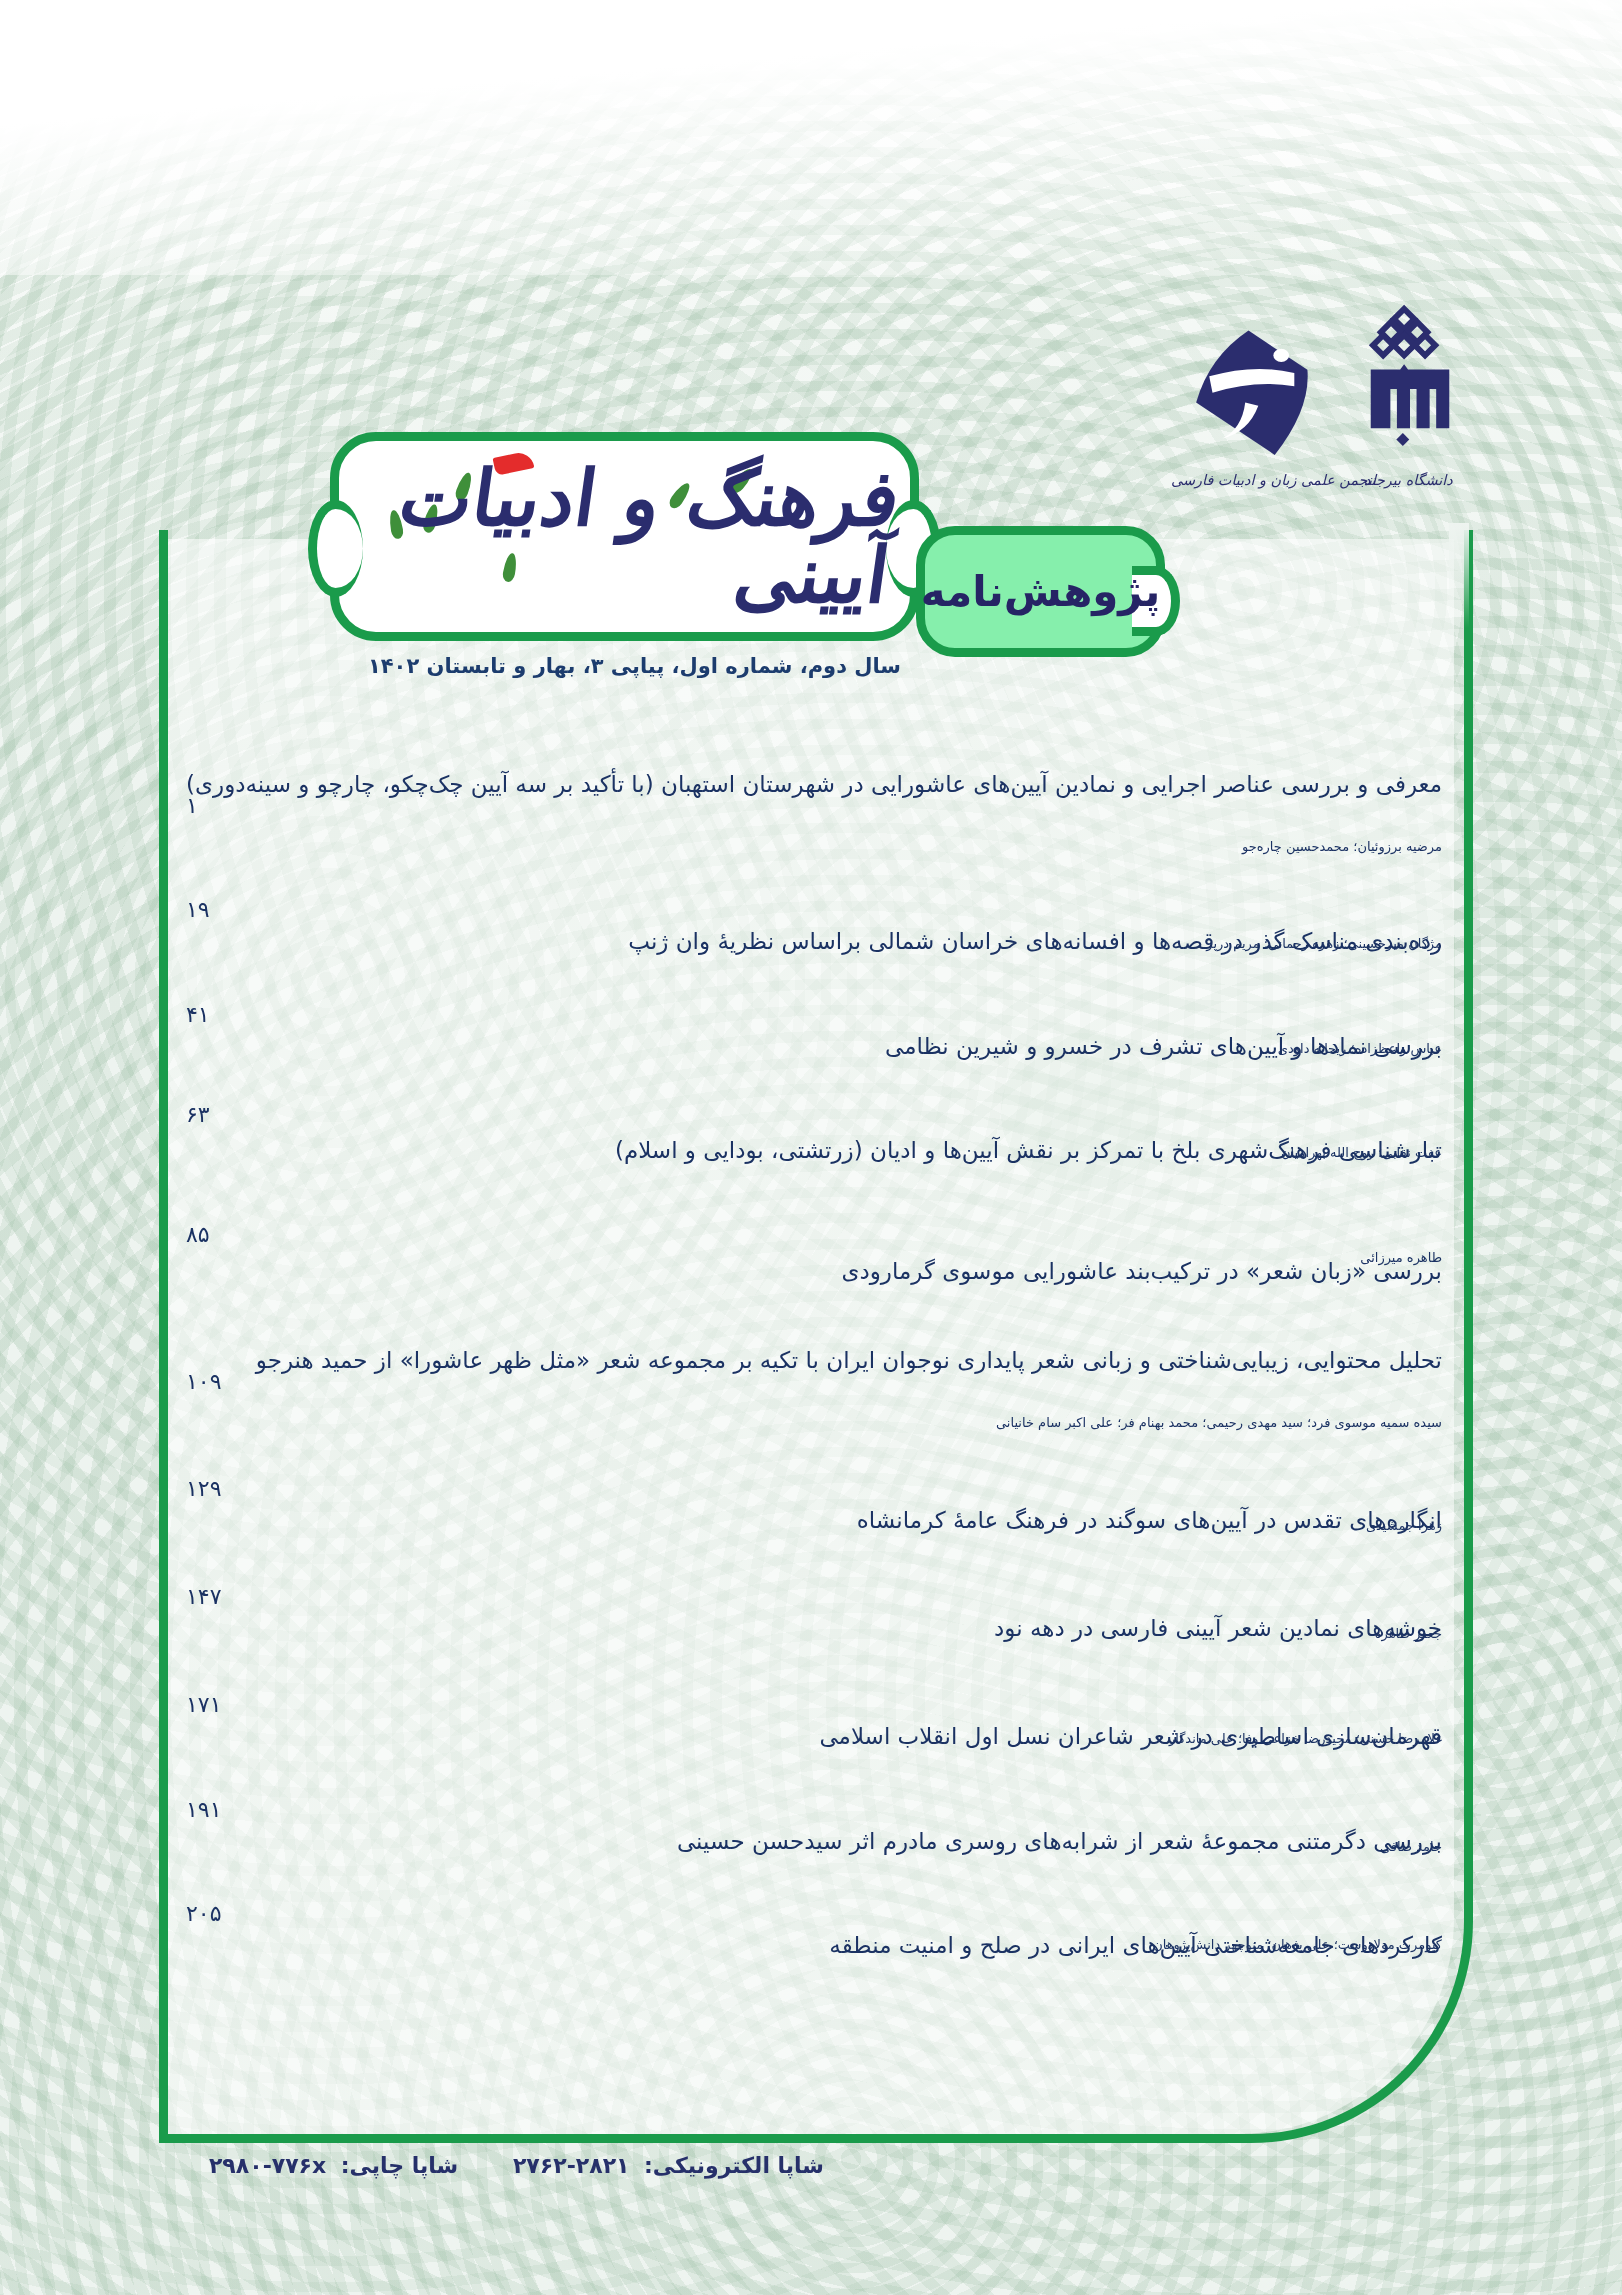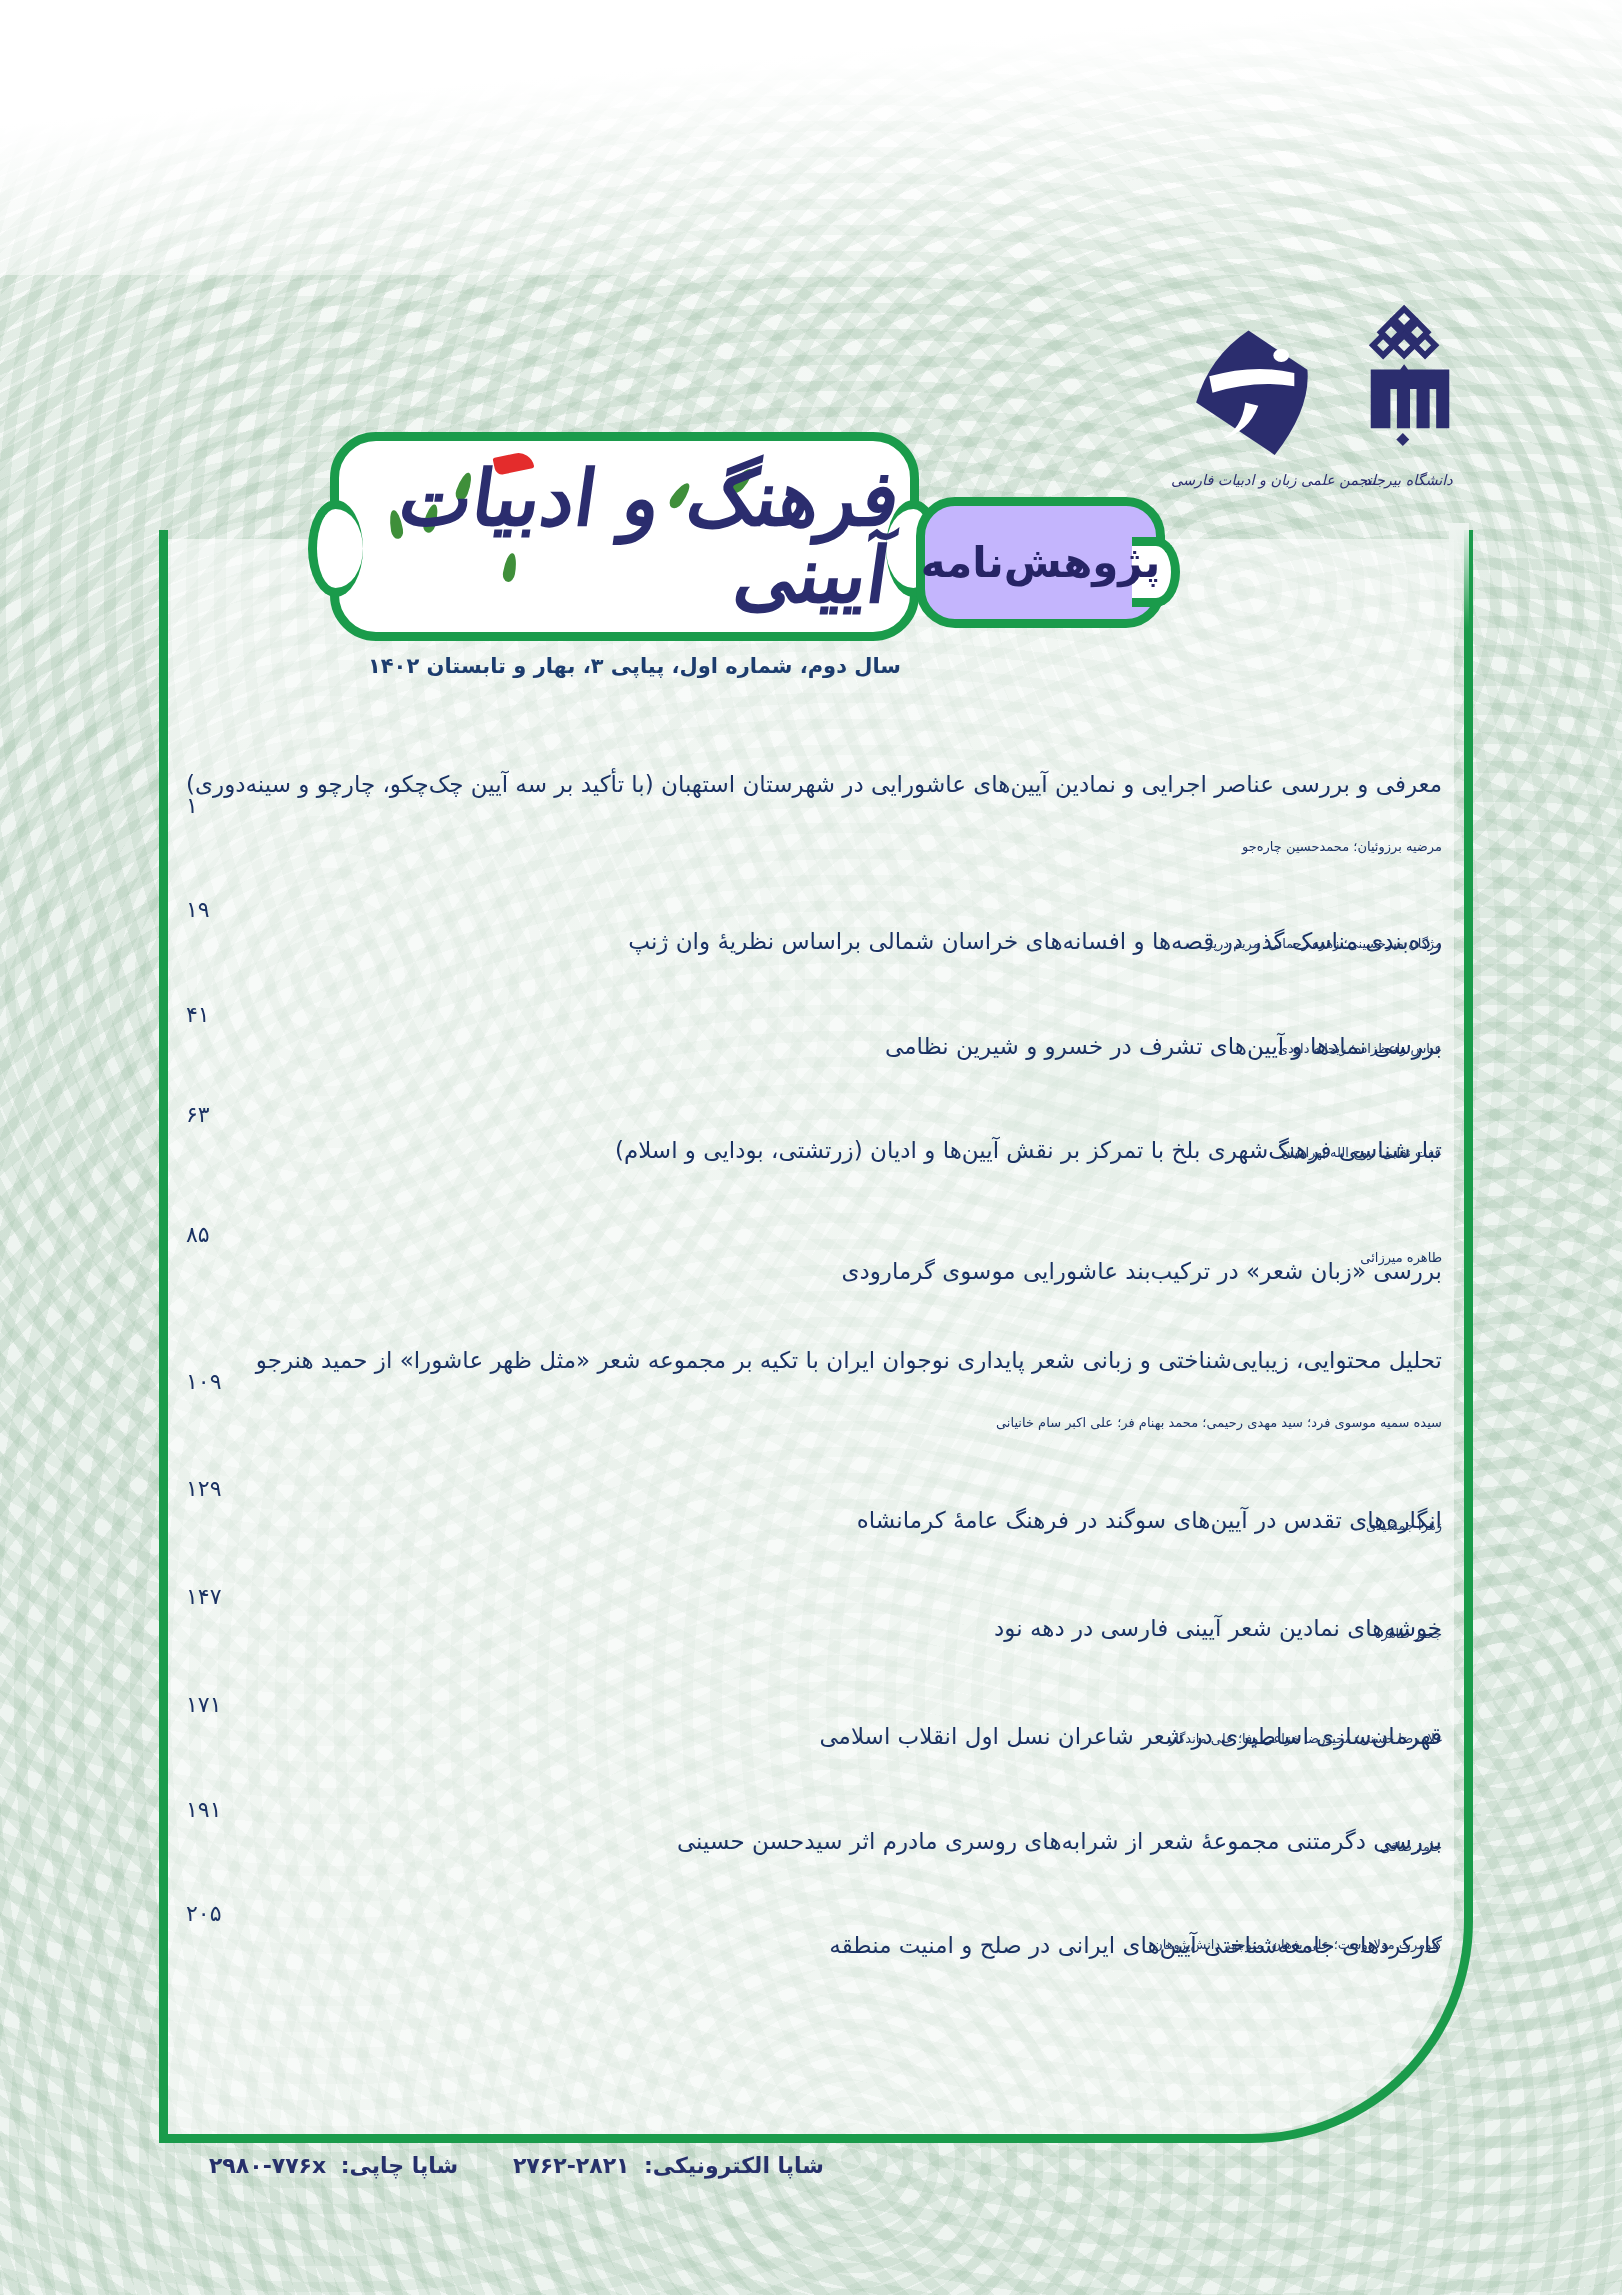--- a/index.html
+++ b/index.html
@@ -16,21 +16,21 @@
   .fade-top{position:absolute;left:0;top:0;width:1623px;height:275px;background:linear-gradient(175deg,#ffffff 30%,rgba(255,255,255,0) 100%);}
   .inner{position:absolute;left:168px;top:539px;width:1286px;height:1595px;background:rgba(255,255,255,0.55);border-bottom-right-radius:216px;}
   .frame{position:absolute;left:159px;top:530px;width:1296px;height:1604px;border-left:9.2px solid #1a9b4b;border-bottom:9.2px solid #1a9b4b;border-right:9.2px solid #1a9b4b;border-bottom-right-radius:222px;box-sizing:content-box;}
   .frame-fade{position:absolute;left:1449px;top:523px;width:19.6px;height:105px;background:linear-gradient(180deg,#eef4f0 0%,rgba(238,244,240,0) 100%);}
 
   
   .cartouche{position:absolute;left:330px;top:432px;width:589px;height:209px;background:#fff;border:9.2px solid #1a9b4b;border-radius:46px;box-sizing:border-box;}
   .cartouche::before,.cartouche::after{content:"";position:absolute;top:59px;width:46px;height:79px;background:#fff;border:9.2px solid #1a9b4b;border-radius:50%;}
   .cartouche::before{left:-31px;border-right:none;}
   .cartouche::after{right:-31px;border-left:none;}
-  .pill{position:absolute;left:916px;top:497px;width:249px;height:131px;background:#c4b5fd;border:9.2px solid #1a9b4b;border-radius:39px;box-sizing:border-box;display:flex;align-items:center;justify-content:center;}
+  .pill{position:absolute;left:916px;top:526px;width:249px;height:131px;background:#86efac;border:9.2px solid #1a9b4b;border-radius:39px;box-sizing:border-box;display:flex;align-items:center;justify-content:center;}
   .pill::after{content:"";position:absolute;right:-23.6px;top:31px;width:39px;height:52px;background:#fff;border:9.2px solid #1a9b4b;border-left:none;border-radius:0 50% 50% 0;}
   .pill-label{font-family:"DejaVu Sans",sans-serif;font-weight:bold;font-size:42px;color:#262465;direction:rtl;position:relative;z-index:2;}
   .title-wrap{position:absolute;left:357px;top:452px;width:537px;height:170px;display:flex;align-items:center;justify-content:center;}
   .title-cal{font-family:"DejaVu Serif",serif;font-weight:bold;font-size:77px;color:#2b2d6e;direction:rtl;letter-spacing:1.3px;line-height:1;transform:skewX(-8deg);}
   .flame{position:absolute;left:494px;top:454px;width:39px;height:18.3px;background:#e42c2c;border-radius:2.6px 19.6px 2.6px 9.2px;transform:rotate(-12deg);}
   .leaf{position:absolute;width:11.8px;height:29px;background:#3f8f3a;border-radius:50% 50% 50% 50%/70% 70% 30% 30%;}
 
   .issue{position:absolute;left:340px;top:654px;width:589px;text-align:center;direction:rtl;font-family:"DejaVu Sans",sans-serif;font-weight:bold;font-size:21px;color:#1c3c6e;}
 
   

